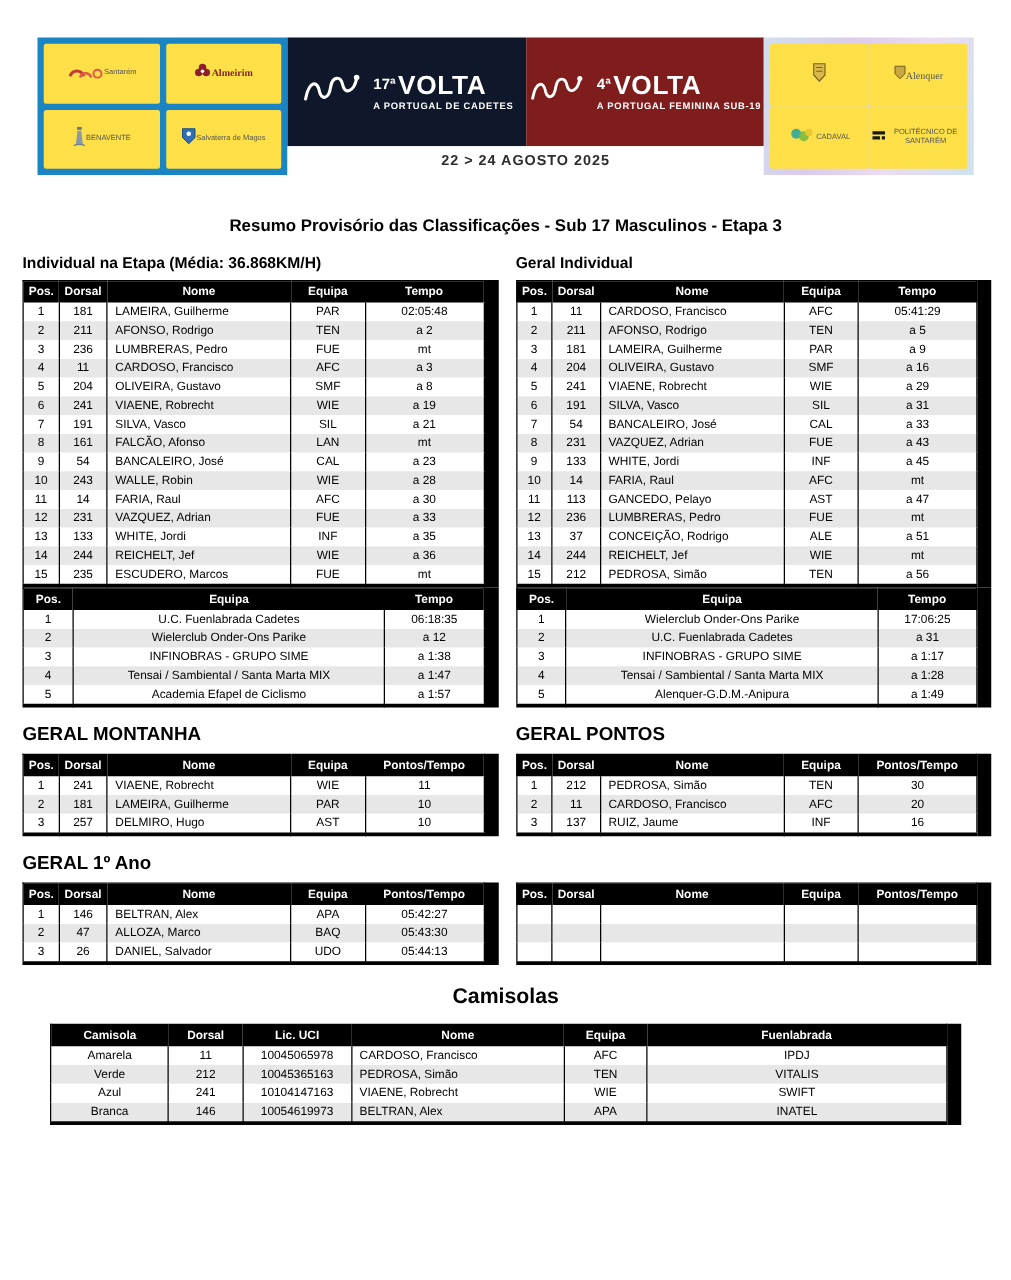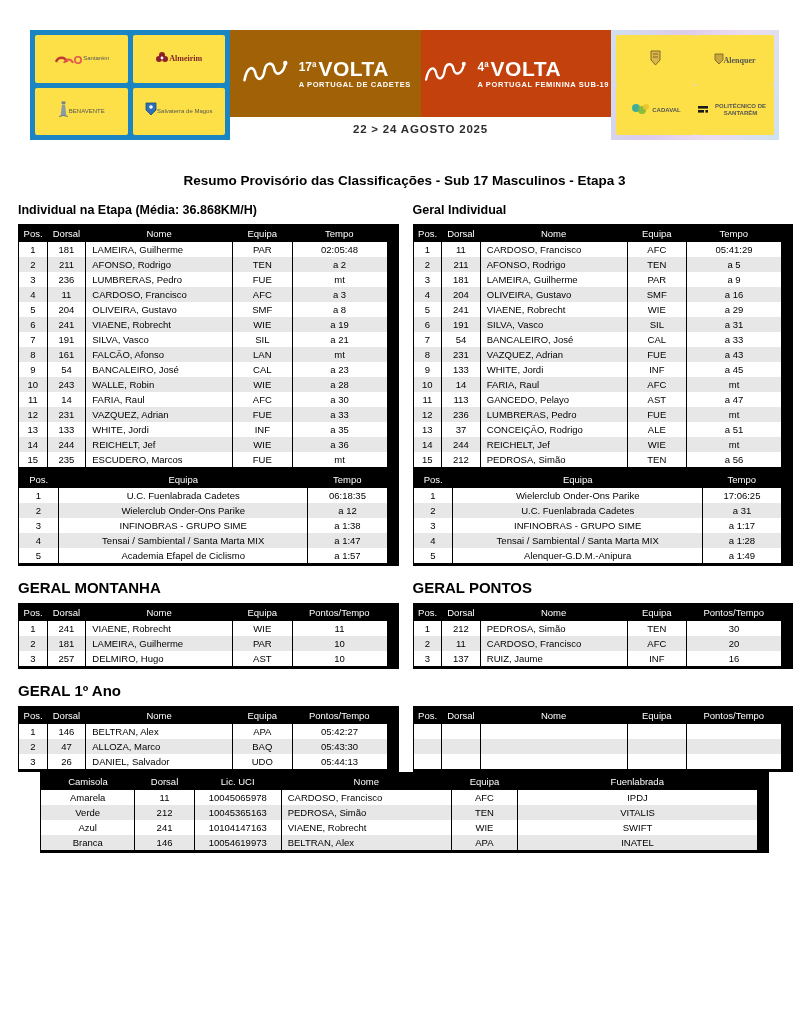--- a/index.html
+++ b/index.html
@@ -3,50 +3,50 @@
 <meta charset="utf-8">
 <style>
   html,body{margin:0;padding:0;background:#fff;}
   body{width:809px;height:1024px;font-family:"Liberation Sans",sans-serif;color:#000;overflow:hidden;}
 
   
   .hdr{margin:30px 30px 0 30px;height:110px;display:flex;}
   .panel-left{width:200px;background:#1b85c4;box-sizing:border-box;padding:5px;display:grid;
     grid-template-columns:1fr 1fr;grid-template-rows:1fr 1fr;gap:5px;}
   .panel-right{width:168px;background:linear-gradient(110deg,#cfe0f0 0%,#dccbea 35%,#ecdcf0 65%,#cfe2ee 100%);
-    box-sizing:border-box;padding:5px;display:grid;grid-template-columns:1fr 1fr;grid-template-rows:1fr 1fr;gap:0;font-weight:bold;}
+    box-sizing:border-box;padding:5px;display:grid;grid-template-columns:1fr 1fr;grid-template-rows:1fr 1fr;gap:0;}
   .logo-card{background:#fde047;border-radius:2px;display:flex;flex-direction:row;align-items:center;
     justify-content:center;overflow:hidden;padding:2px;}
   .logo-card .cap{font-size:6px;color:#555;line-height:7px;text-align:center;}
   .cap.serif{font-family:"Liberation Serif",serif;color:#7e1f2a;font-size:8px;font-weight:bold;}
   .cap.serif2{font-family:"Liberation Serif",serif;color:#555;font-size:8px;}
   .banner{flex:1;display:flex;flex-direction:column;}
   .banner-top{flex:1;display:flex;}
   .b-half{width:50%;display:flex;align-items:center;justify-content:center;gap:7px;color:#fff;}
-  .b-green{background:#a16207;}
-  .b-pink{background:#c2410c;justify-content:center;}
+  .b-green{background:#0f172a;}
+  .b-pink{background:#7f1d1d;justify-content:center;}
   .b-text{display:flex;flex-direction:column;}
   .b-line1{display:flex;align-items:flex-start;line-height:20px;}
   .b-ed{font-size:12px;font-weight:bold;margin-right:2px;margin-top:-2px;}
   .b-word{font-size:21px;font-weight:bold;letter-spacing:.5px;}
   .b-sub{font-size:7.5px;font-weight:bold;letter-spacing:.6px;margin-top:1px;}
   .b-dates{height:23px;background:#fff;display:flex;align-items:center;justify-content:center;
     font-size:11.5px;font-weight:bold;color:#2d2d2d;letter-spacing:.8px;}
 
   
   .doc-title{margin:33px 0 0;text-align:center;font-size:13.5px;font-weight:bold;}
   .cols{display:grid;grid-template-columns:1fr 1fr;column-gap:14px;margin:0 16px 0 18px;}
   .h1{font-size:12.5px;font-weight:bold;margin:15px 0 7px;}
   .h2{font-size:15px;font-weight:bold;margin:13px 0 7px;}
   .h-cam{font-size:17px;font-weight:bold;text-align:center;margin:15px 0 12px;}
 
   
   .shadow{border-right:11px solid #000;}
   table{width:100%;border-collapse:collapse;table-layout:fixed;border:1.5px solid #000;border-bottom:3px solid #000;}
-  thead th{background:#000;color:#fff;font-size:9.5px;font-weight:normal;padding:3px 2px;line-height:11px;}
+  thead th{background:#000;color:#fff;font-size:9.5px;font-weight:bold;padding:3px 2px;line-height:11px;}
   td{font-size:9.5px;line-height:12px;padding:1.5px 3px;text-align:center;
      border-left:1.2px solid #000;border-right:1.2px solid #000;white-space:nowrap;overflow:hidden;}
   tbody tr:nth-child(even){background:#e7e7e7;}
   
   .t-riders th:nth-child(1),.t-riders td:nth-child(1){width:7%;}
   .t-riders th:nth-child(2),.t-riders td:nth-child(2){width:10%;}
   .t-riders th:nth-child(3),.t-riders td:nth-child(3){width:41%;}
   .t-riders th:nth-child(4),.t-riders td:nth-child(4){width:16%;}
   .t-riders th:nth-child(5),.t-riders td:nth-child(5){width:26%;}
   .t-riders td:nth-child(3){text-align:left;padding-left:6px;}
@@ -662,20 +662,21 @@
               <td>&nbsp;</td>
               <td>&nbsp;</td>
               <td>&nbsp;</td>
               <td>&nbsp;</td>
             </tr>
           </tbody>
         </table>
     </div>
   </div>
 
+  <div class="h-cam">Camisolas</div>
   <div class="jwrap">
     <div class="shadow">
       <table class="t-jerseys">
           <thead>
             <tr>
               <th>Camisola</th>
               <th>Dorsal</th>
               <th>Lic. UCI</th>
               <th>Nome</th>
               <th>Equipa</th>

